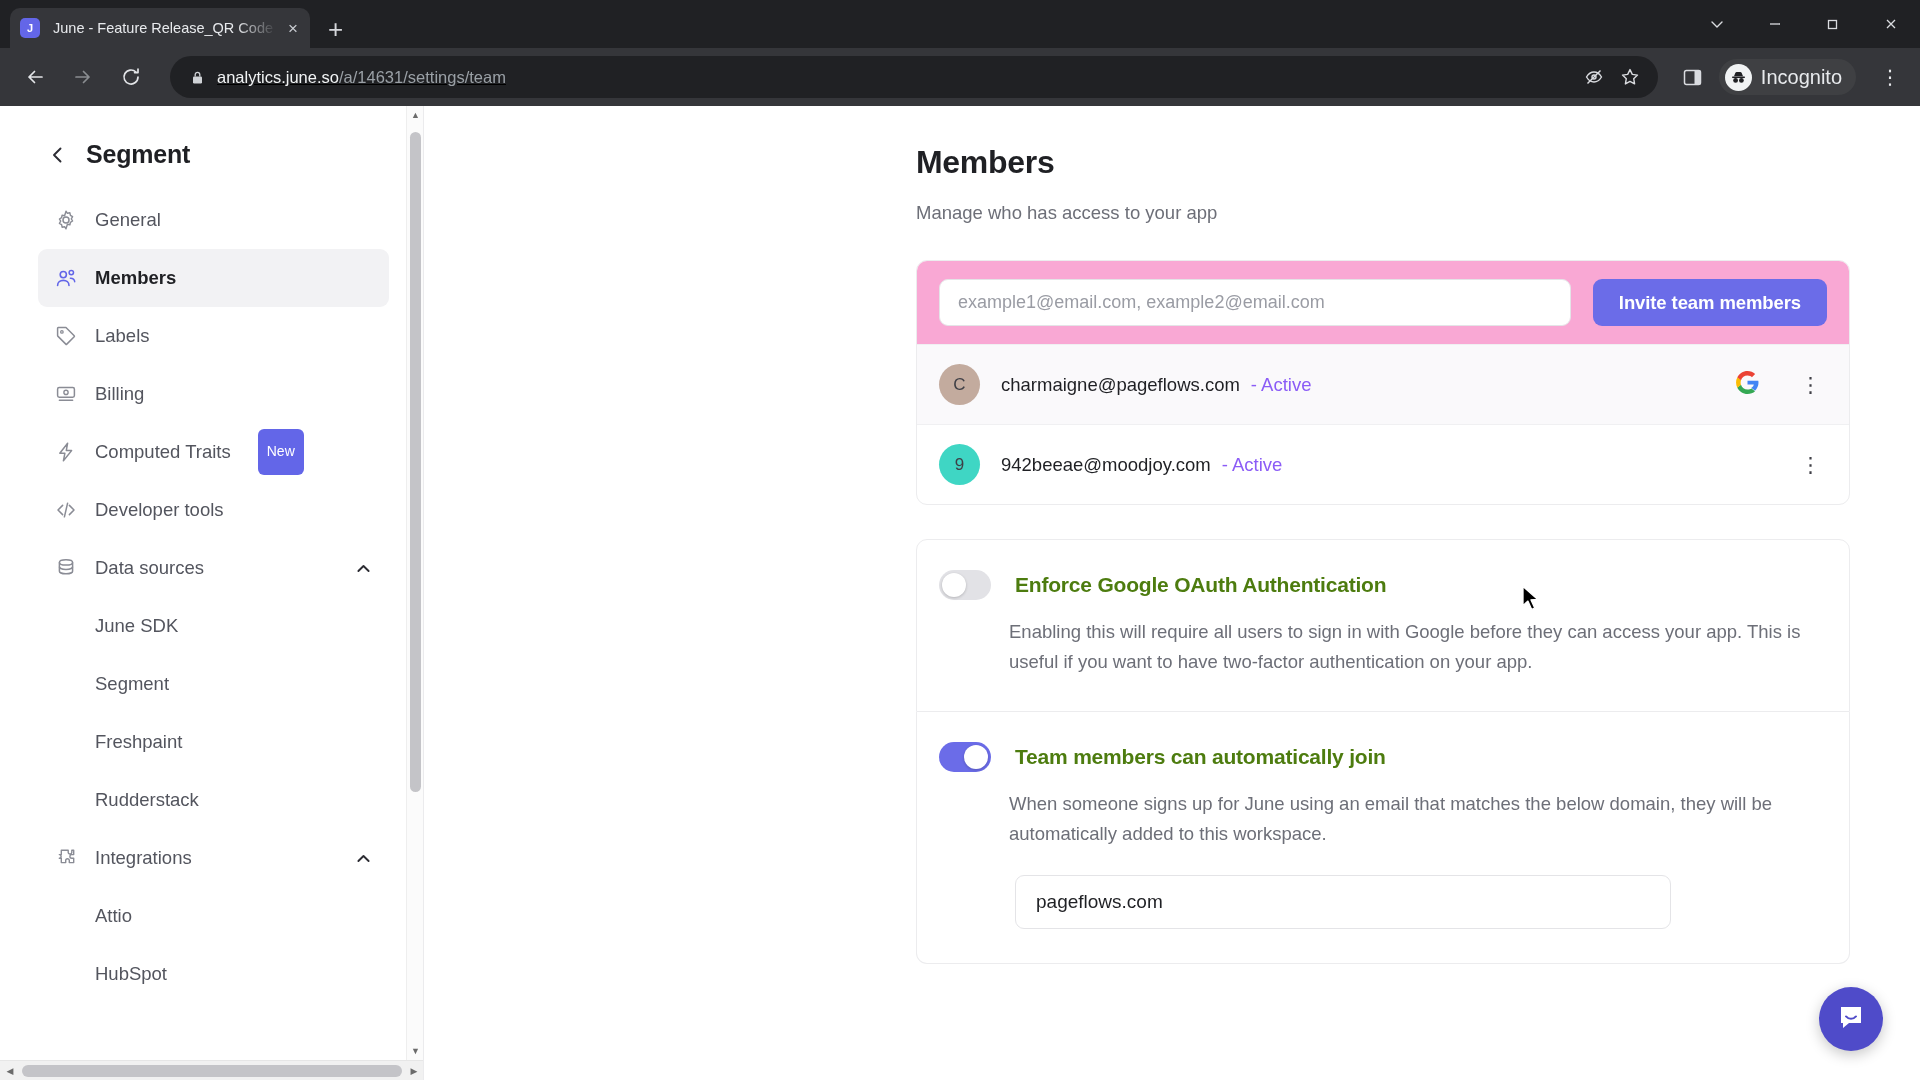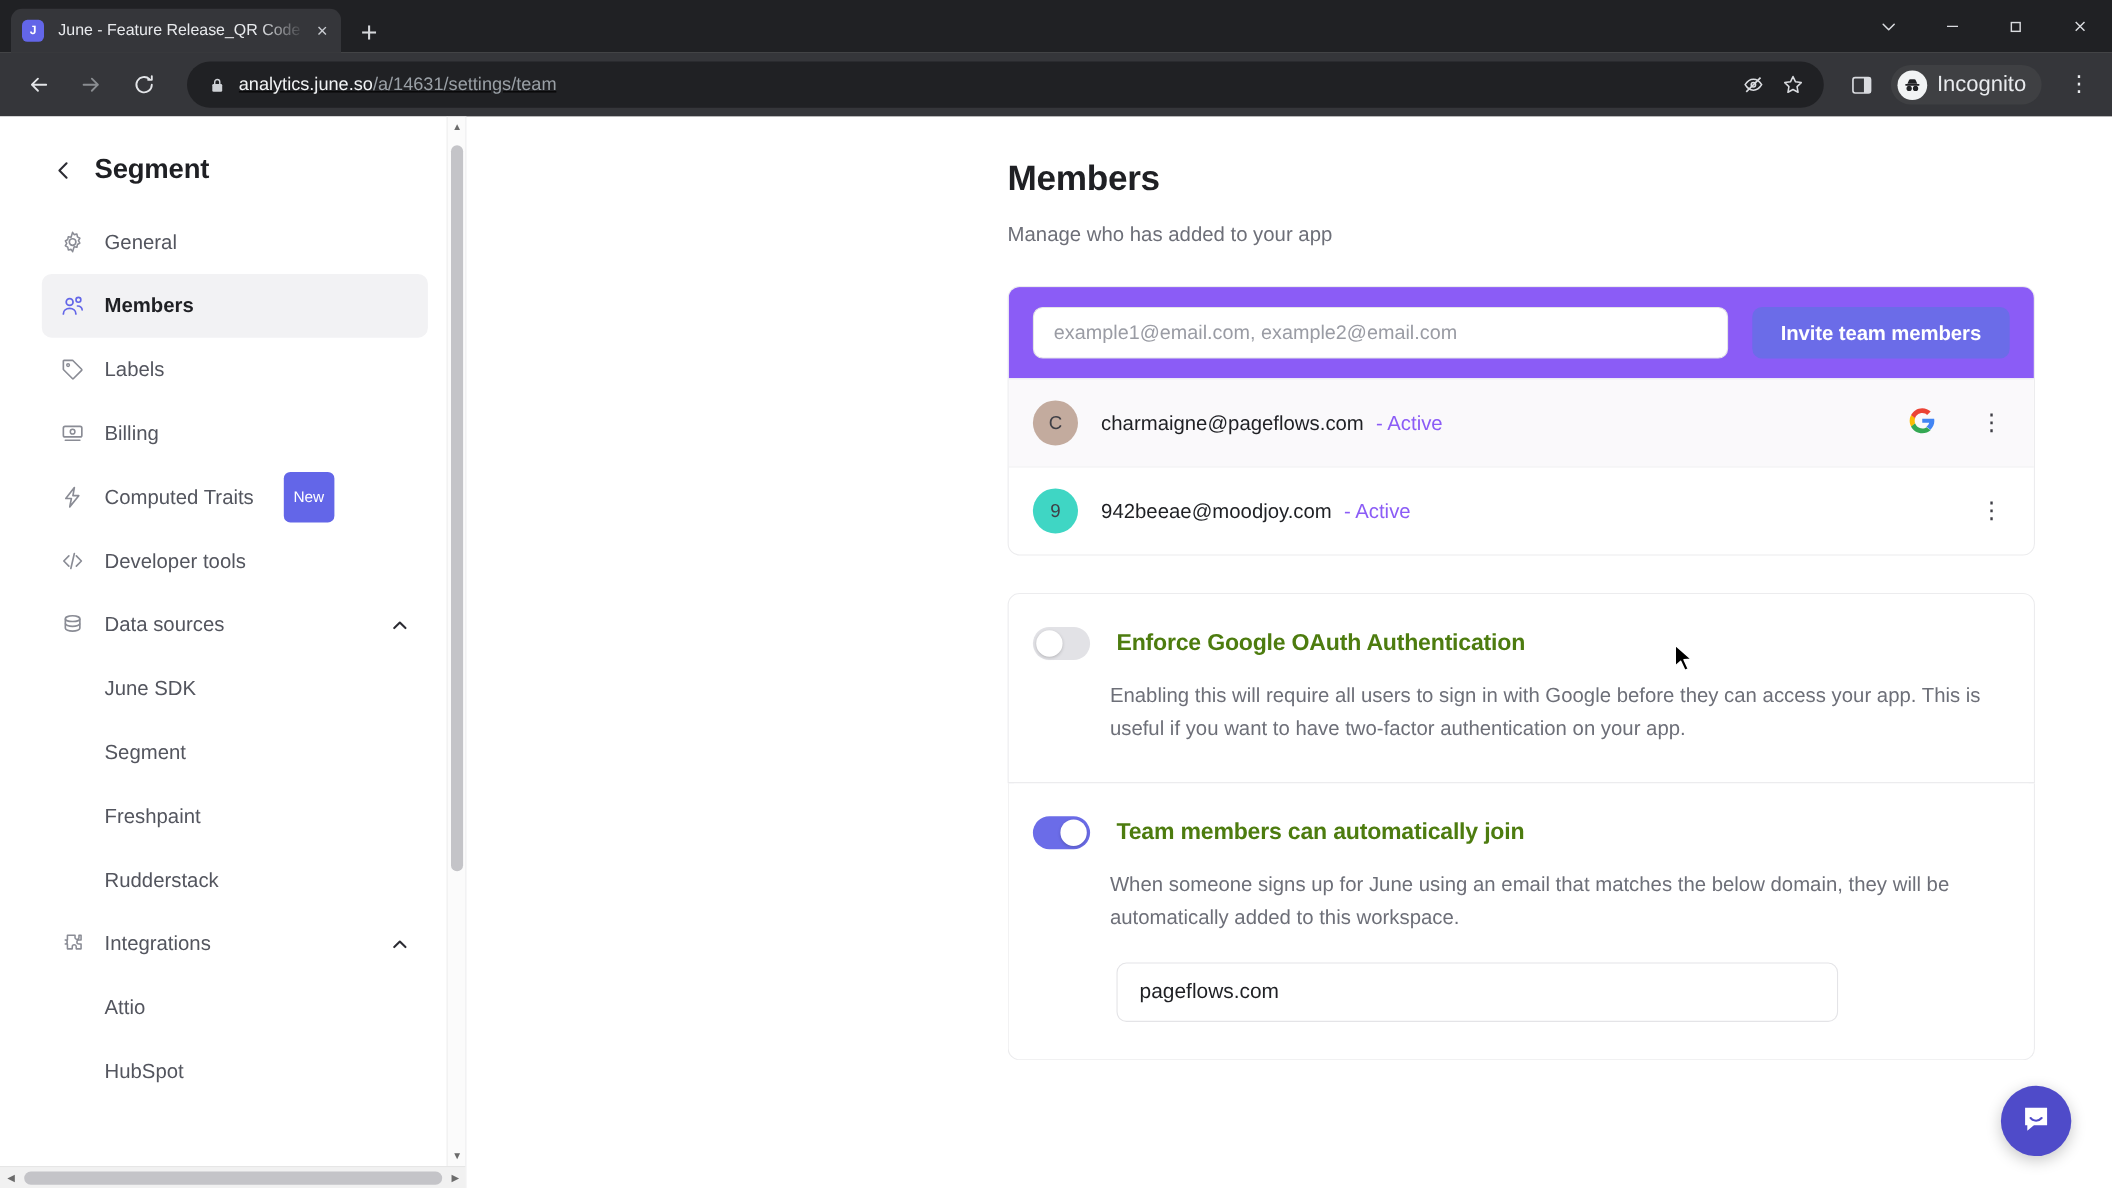--- a/index.html
+++ b/index.html
@@ -118,21 +118,21 @@
   .main { flex: 1; overflow: hidden; position: relative; padding: 38px 0 0 0; }
   .main-inner { padding-left: 492px; padding-right: 70px; }
 
   .page-title { font-size: 32px; font-weight: 700; color: #1f2024; letter-spacing: -0.3px; }
   .page-sub { font-size: 18.5px; color: #6d6f78; margin-top: 21px; }
 
   .card {
     margin-top: 36px; border: 1px solid #ececee; border-radius: 11px; overflow: hidden;
     background: #fff;
   }
-  .invite-row { display: flex; align-items: center; gap: 0; padding: 18px 22px; background: #8b5cf6; }
+  .invite-row { display: flex; align-items: center; gap: 0; padding: 18px 22px; background: #f9a8d4; }
   .invite-input {
     flex: 1; height: 47px; border: 1px solid #e4e4e7; border-radius: 9px;
     padding: 0 18px; font-size: 18px; color: #1f2024; font-family: inherit; outline: none;
     background: #fff;
   }
   .invite-input::placeholder { color: #9a9ca4; }
   .invite-btn {
     margin-left: 22px; height: 47px; background: #6b6ce8; color: #fff; border: none;
     border-radius: 9px; padding: 0 26px; font-size: 18.5px; font-weight: 700;
     font-family: inherit; letter-spacing: -0.1px; white-space: nowrap;
@@ -417,21 +417,21 @@
         <div class="hs-arrow">◀</div>
         <div class="hs-thumb"></div>
         <div class="hs-arrow">▶</div>
       </div>
     </div>
 
     <div class="main">
       <div class="main-inner">
 
         <div class="page-title">Members</div>
-        <div class="page-sub">Manage who has added to your app</div>
+        <div class="page-sub">Manage who has access to your app</div>
 
         <div class="card">
           <div class="invite-row">
             <input class="invite-input" type="text" placeholder="example1@email.com, example2@email.com" style="">
             <button class="invite-btn">Invite team members</button>
           </div>
 
           <div class="member-row alt">
             <span class="avatar" style="background:#c3ab9e">C</span>
             <span class="member-email">charmaigne@pageflows.com</span>

